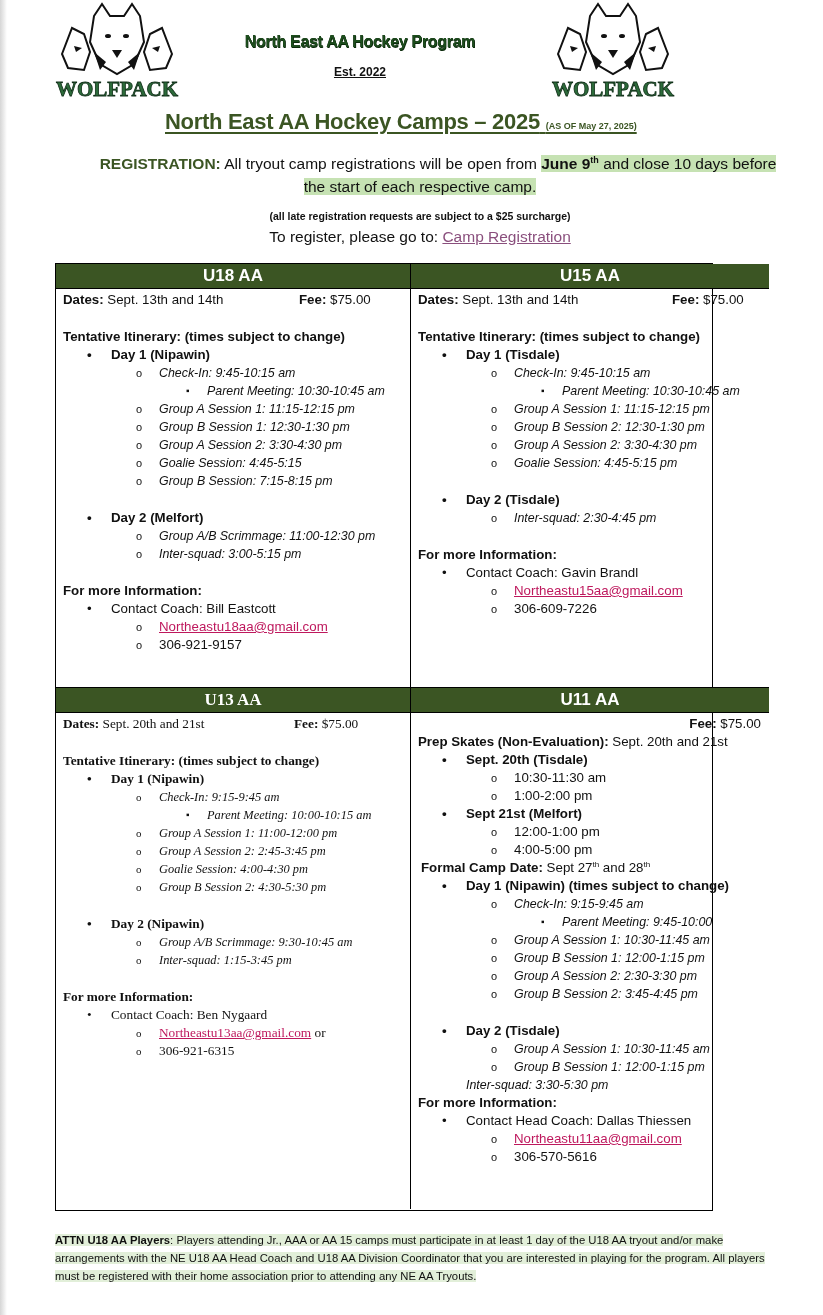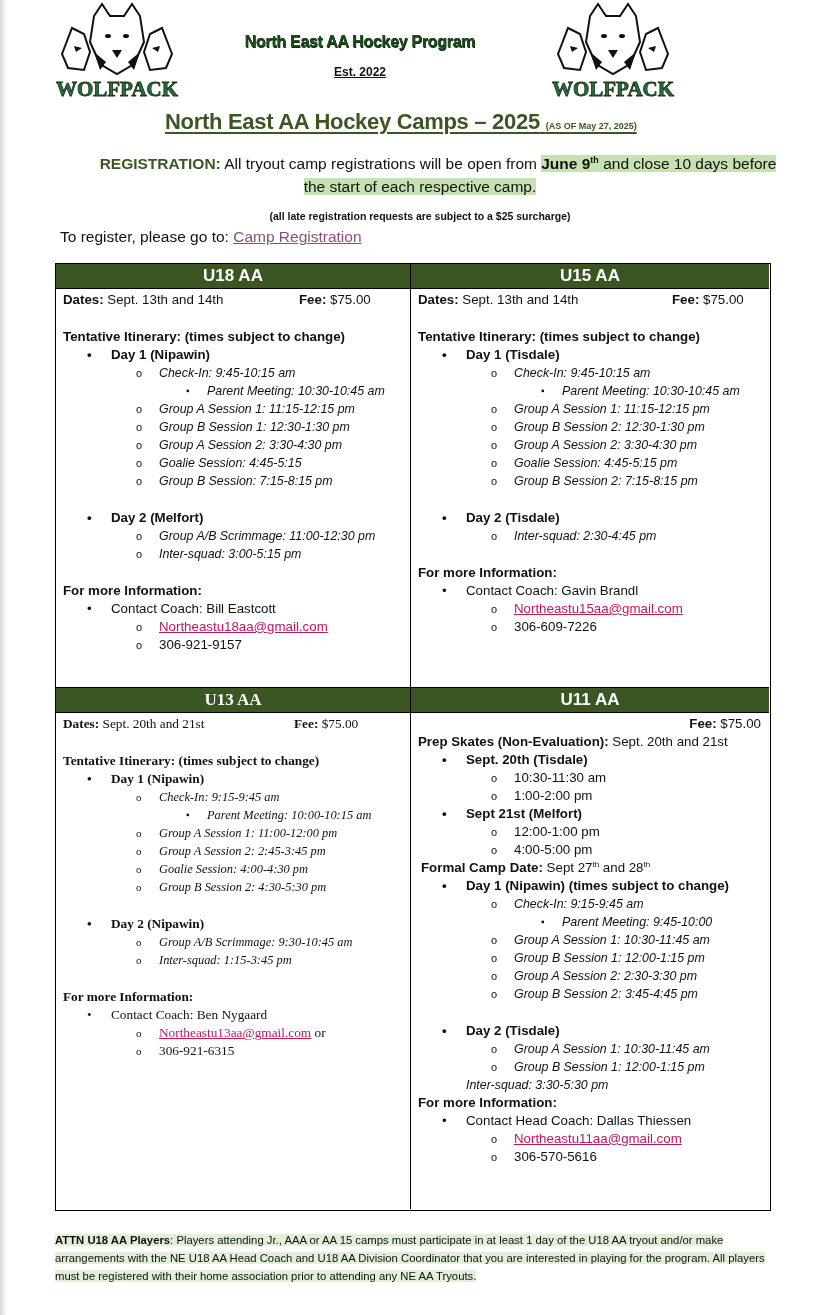--- a/index.html
+++ b/index.html
@@ -42,27 +42,27 @@
   }
   .reg-label { color: #3b5523; font-weight: bold; margin-left: 36px; }
   .hl { background: #c6e2b3; }
   .reg-block sup { font-size: 9px; line-height: 0; }
   .late-note {
     position: absolute; left: 60px; width: 720px; top: 210px;
     text-align: center; font-size: 10.5px; font-weight: bold; color: #111;
   }
   .register-line {
     position: absolute; left: 60px; width: 720px; top: 228px;
-    text-align: left; font-size: 15.5px; color: #111;
+    text-align: center; font-size: 15.5px; color: #111;
   }
   .register-line a { color: #8a4f7d; text-decoration: underline; }
 
   
   .camp-grid {
-    position: absolute; left: 55px; top: 263px; width: 716px; height: 948px;
+    position: absolute; left: 55px; top: 263px; width: 658px; height: 948px;
     border: 1.5px solid #000; box-sizing: border-box;
   }
   .cell {
     position: absolute; box-sizing: border-box;
     font-size: 13.3px; color: #111;
   }
   .cell.c1 { left: 0; width: 355px; border-right: 1.5px solid #000; }
   .cell.c2 { left: 355px; width: 358px; }
   .cell.r1 { top: 0; height: 423px; }
   .cell.r2 { top: 423px; height: 522px; }
@@ -200,21 +200,20 @@
       </div>
       <div class="gap"></div>
       <div class="row b">Tentative Itinerary: (times subject to change)</div>
       <div class="row l1">Day 1 (Tisdale)</div>
       <div class="row l2">Check-In: 9:45-10:15 am</div>
       <div class="row l3">Parent Meeting: 10:30-10:45 am</div>
       <div class="row l2">Group A Session 1: 11:15-12:15 pm</div>
       <div class="row l2">Group B Session 2: 12:30-1:30 pm</div>
       <div class="row l2">Group A Session 2: 3:30-4:30 pm</div>
       <div class="row l2">Goalie Session: 4:45-5:15 pm</div>
-      <div class="row l2">Group B Session 2: 7:15-8:15 pm</div>
       <div class="gap"></div>
       <div class="row l1">Day 2 (Tisdale)</div>
       <div class="row l2">Inter-squad: 2:30-4:45 pm</div>
       <div class="gap"></div>
       <div class="row b">For more Information:</div>
       <div class="row lplain">Contact Coach: Gavin Brandl</div>
       <div class="row l2n"><span class="link">Northeastu15aa@gmail.com</span></div>
       <div class="row l2n">306-609-7226</div>
     </div>
   </div>

